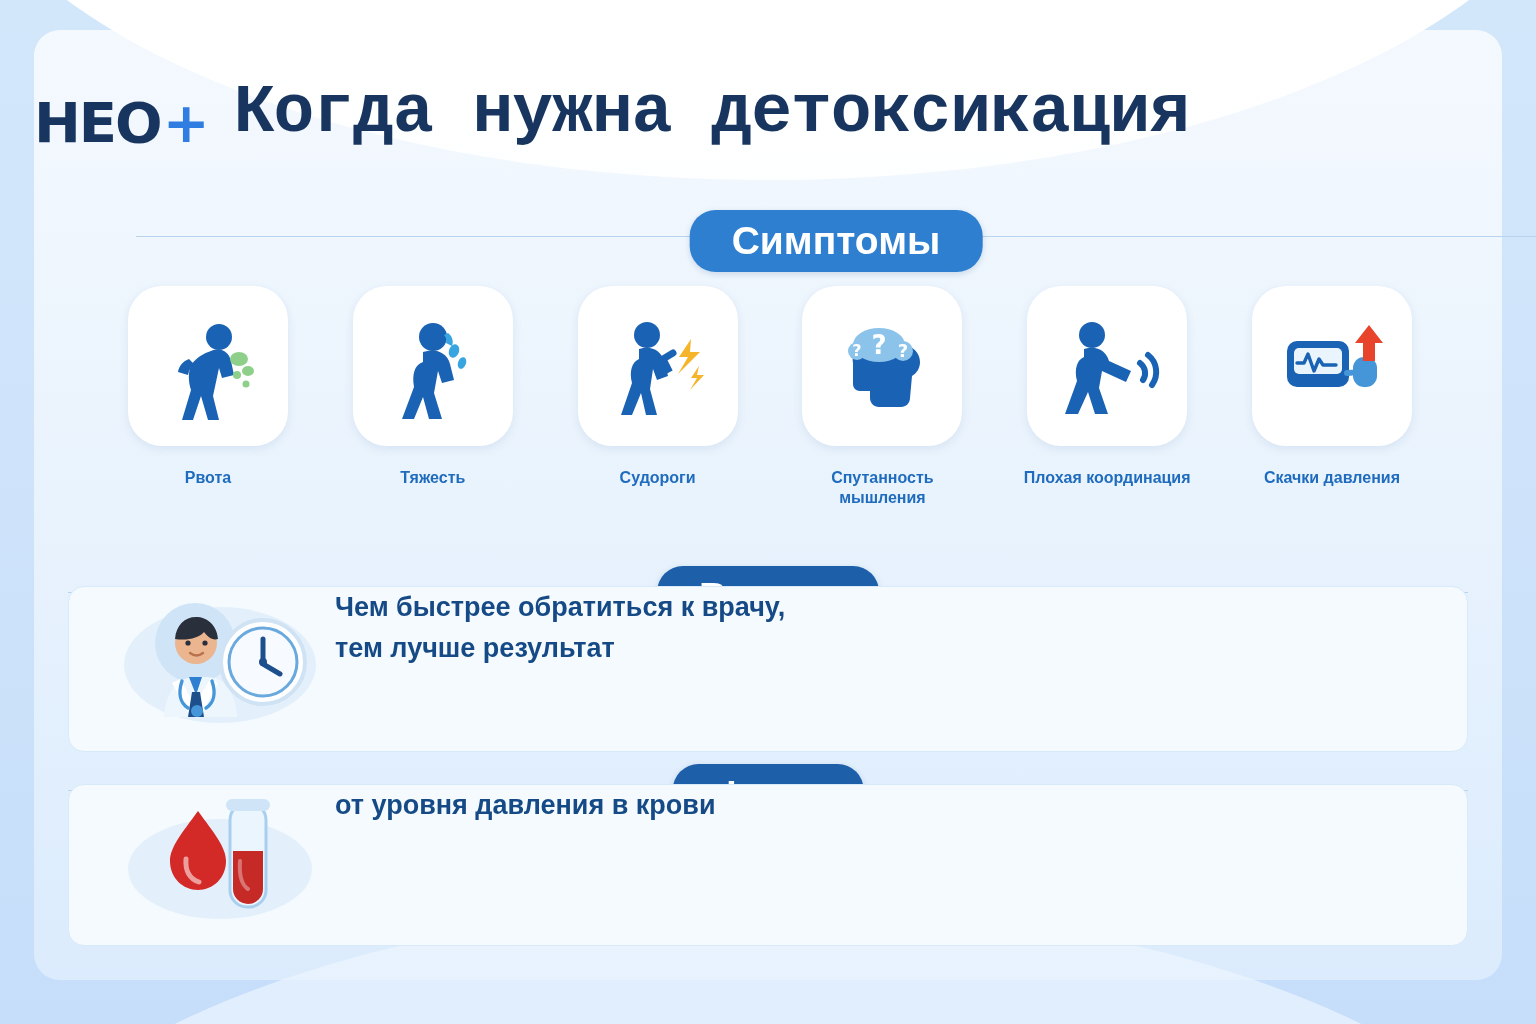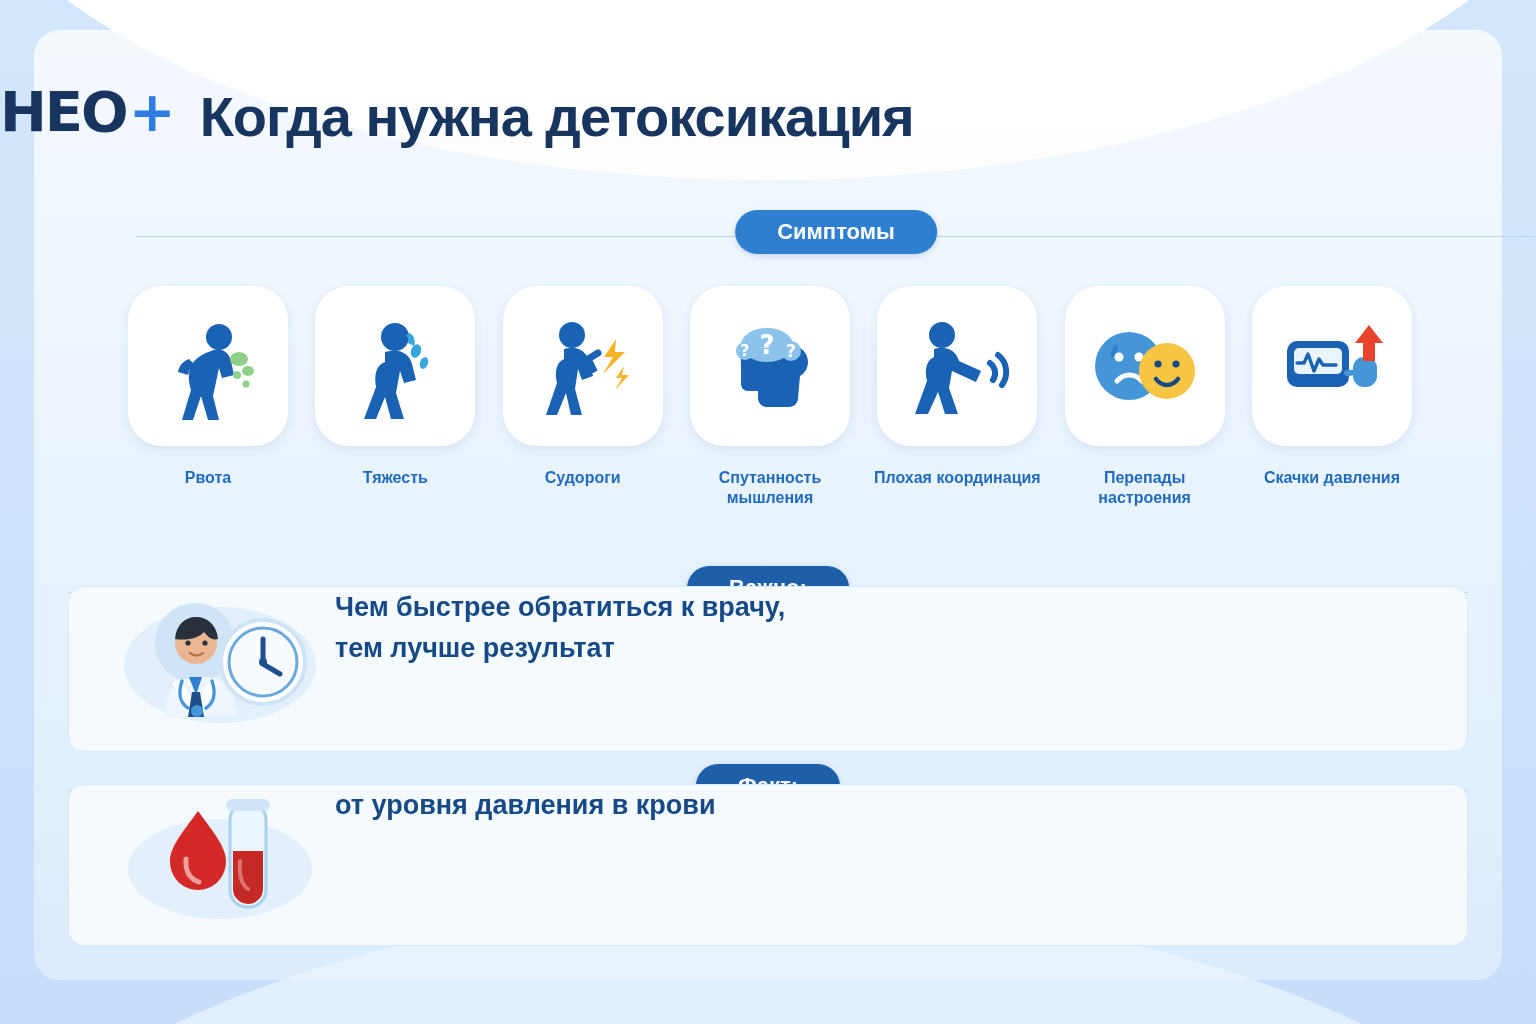--- a/index.html
+++ b/index.html
@@ -52,24 +52,25 @@
     border-radius: 26px;
   }
   .content {
     position: relative;
     z-index: 5;
   }
 
   
   .header {
     position: absolute;
-    left: 0; top: 84px;
+    left: 0; top: 74px;
     width: 100%;
     display: flex;
-    align-items: flex-start;
+    align-items: flex-end;
+    padding-left: 34px;
     box-sizing: border-box;
   }
   .logo {
     display: flex;
     align-items: center;
     font-size: 56px;
     font-weight: 800;
     letter-spacing: -2px;
     line-height: 1;
     margin-right: 26px;
@@ -79,25 +80,26 @@
     font-family: "DejaVu Sans", sans-serif;
     font-weight: 700;
   }
   .logo .plus {
     color: #2f7de1;
     font-weight: 700;
     margin-left: 2px;
     font-family: "DejaVu Sans", sans-serif;
   }
   .title {
-    font-size: 56px;
+    font-size: 68px;
     font-weight: 800;
     color: #18355f;
     letter-spacing: -1px;
     white-space: nowrap;
+    font-family: Liberation Mono, monospace;
   }
 
   
   .section-head {
     position: relative;
     height: 52px;
     margin: 0 68px;
   }
   .section-head .rule {
     position: absolute;
@@ -107,21 +109,21 @@
     height: 1px;
     background: #b9d4ee;
   }
   .pill {
     position: absolute;
     left: 50%;
     transform: translateX(-50%);
     top: 0;
     background: #2f7fd0;
     color: #ffffff;
-    font-size: 22px;
+    font-size: 39px;
     font-weight: 700;
     padding: 9px 42px;
     border-radius: 26px;
     box-shadow: 0 2px 6px rgba(30,80,140,.18);
   }
   .pill.dark {
     background: #1d5fa8;
   }
 
   
@@ -286,36 +288,20 @@
           <svg width="118" height="110" viewBox="0 0 118 110">
             <circle cx="44" cy="24" r="13" fill="#1a62b3"></circle>
             <path d="M36 38c12-4 22 1 25 12l22 10-5 11-24-11-3 17 9 26H47l-7-22-10 22H17l12-33c-3-12 0-21 7-24z" fill="#1a62b3"></path>
             <path d="M92 52c5 4 7 11 3 17" stroke="#1a62b3" stroke-width="6" fill="none" stroke-linecap="round"></path>
             <path d="M100 44c9 7 11 20 4 30" stroke="#1a62b3" stroke-width="6" fill="none" stroke-linecap="round"></path>
           </svg>
         </div>
         <div class="symptom-label">Плохая координация</div>
       </div>
 
-      <div class="symptom">
-        <div class="icon-card">
-          <svg width="120" height="110" viewBox="0 0 120 110">
-            <circle cx="44" cy="55" r="34" fill="#4596d8"></circle>
-            <circle cx="34" cy="46" r="4.5" fill="#ffffff"></circle>
-            <circle cx="54" cy="46" r="4.5" fill="#ffffff"></circle>
-            <path d="M32 70c7-8 18-8 25 0" stroke="#ffffff" stroke-width="5" fill="none" stroke-linecap="round"></path>
-            <path d="M31 36l-4 8" stroke="#2f7fd0" stroke-width="4" stroke-linecap="round"></path>
-            <circle cx="82" cy="60" r="28" fill="#f6c544"></circle>
-            <circle cx="73" cy="53" r="3.6" fill="#15497f"></circle>
-            <circle cx="91" cy="53" r="3.6" fill="#15497f"></circle>
-            <path d="M71 68c6 8 16 8 22 0" stroke="#15497f" stroke-width="4.5" fill="none" stroke-linecap="round"></path>
-          </svg>
-        </div>
-        <div class="symptom-label">Перепады настроения</div>
-      </div>
 
       <div class="symptom">
         <div class="icon-card">
           <svg width="118" height="110" viewBox="0 0 118 110">
             <rect x="14" y="30" width="62" height="46" rx="10" fill="#1a62b3"></rect>
             <rect x="21" y="37" width="48" height="26" rx="5" fill="#eaf4fd"></rect>
             <path d="M24 52h7l4-9 6 17 5-12 4 6h13" stroke="#1a62b3" stroke-width="3.4" fill="none" stroke-linecap="round" stroke-linejoin="round"></path>
             <path d="M74 62c12 0 16-4 18-8" stroke="#4596d8" stroke-width="6" fill="none" stroke-linecap="round"></path>
             <rect x="80" y="46" width="24" height="30" rx="11" fill="#4596d8"></rect>
             <path d="M96 14l14 18h-8v18h-12V32h-8z" fill="#e8442c"></path>

